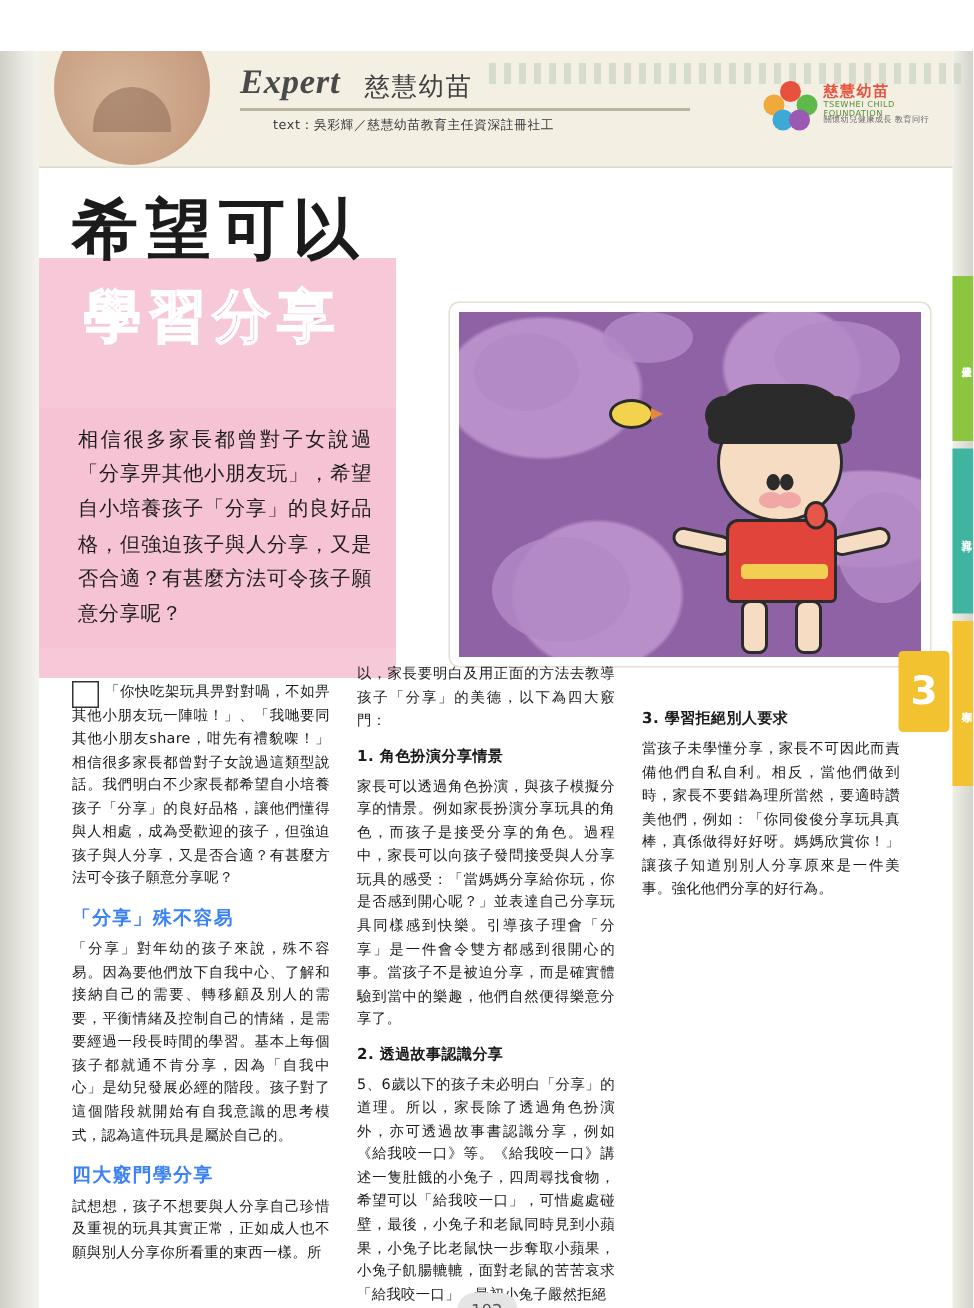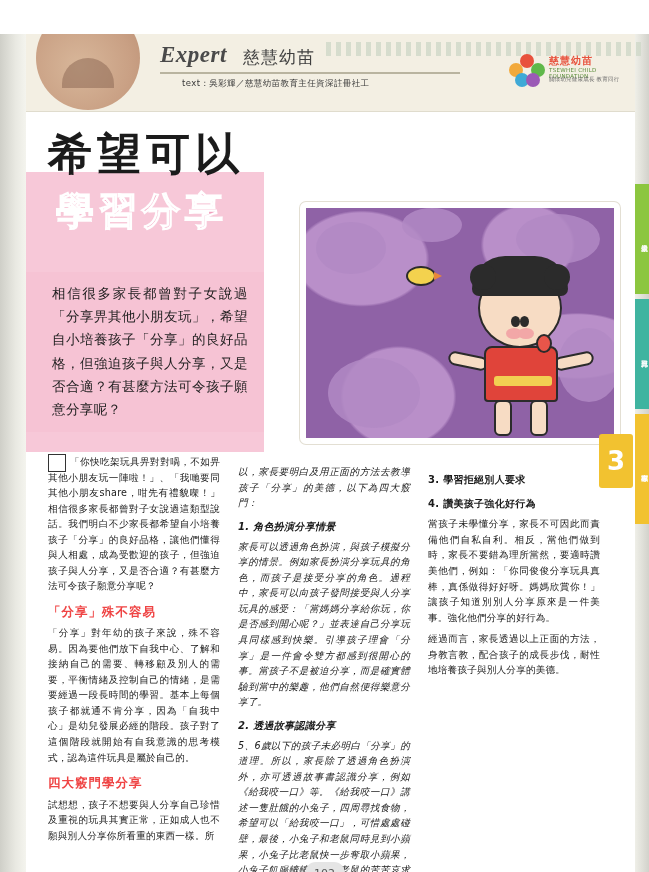--- a/index.html
+++ b/index.html
@@ -188,28 +188,28 @@
     border-left: 8px solid #e8883a; border-top: 4px solid transparent; border-bottom: 4px solid transparent;
   }
   
   .col {
     position: absolute; top: 430px; width: 172px; height: 400px;
     font-size: 9.6px; line-height: 1.62; color: #1a1a1a;
     letter-spacing: .2px; text-align: justify;
   }
   .col p { margin: 0 0 6px 0; }
   .col1 { left: 48px; top: 420px; }
-  .col2 { left: 238px; top: 430px; font-style: italic; }
+  .col2 { left: 238px; top: 408px; }
   .col3 { left: 428px; top: 430px; }
   .dropcap-box {
     position: absolute; left: 48px; top: 420px;
     width: 18px; height: 18px; border: 1.5px solid #333; 
   }
   .sec-head {
-    color: #ef4444; font-weight: bold; font-size: 12.5px;
+    color: #3b82f6; font-weight: bold; font-size: 12.5px;
     letter-spacing: 1px; margin: 9px 0 5px 0; line-height: 1.4;
   }
   .sec-head-sm {
     color: #1a1a1a; font-weight: bold; font-size: 10px;
     letter-spacing: .3px; margin: 8px 0 4px 0;
   }
   
   .tab {
     position: absolute; right: 0; width: 14px;
     font-size: 7px; color: #fff; text-align: center;
@@ -316,23 +316,21 @@
   <div class="col col2">
     <p>以，家長要明白及用正面的方法去教導孩子「分享」的美德，以下為四大竅門：</p>
     <div class="sec-head-sm">1. 角色扮演分享情景</div>
     <p>家長可以透過角色扮演，與孩子模擬分享的情景。例如家長扮演分享玩具的角色，而孩子是接受分享的角色。過程中，家長可以向孩子發問接受與人分享玩具的感受：「當媽媽分享給你玩，你是否感到開心呢？」並表達自己分享玩具同樣感到快樂。引導孩子理會「分享」是一件會令雙方都感到很開心的事。當孩子不是被迫分享，而是確實體驗到當中的樂趣，他們自然便得樂意分享了。</p>
     <div class="sec-head-sm">2. 透過故事認識分享</div>
     <p>5、6歲以下的孩子未必明白「分享」的道理。所以，家長除了透過角色扮演外，亦可透過故事書認識分享，例如《給我咬一口》等。《給我咬一口》講述一隻肚餓的小兔子，四周尋找食物，希望可以「給我咬一口」，可惜處處碰壁，最後，小兔子和老鼠同時見到小蘋果，小兔子比老鼠快一步奪取小蘋果，小兔子飢腸轆轆，面對老鼠的苦苦哀求「給我咬一口」，最初小兔子嚴然拒絕</p>
   </div>
 
   <div class="col col3">
     <div class="sec-head-sm">3. 學習拒絕別人要求</div>
-    <div class="sec-head-sm">4. 讚美孩子強化好行為</div>
     <p>當孩子未學懂分享，家長不可因此而責備他們自私自利。相反，當他們做到時，家長不要錯為理所當然，要適時讚美他們，例如：「你同俊俊分享玩具真棒，真係做得好好呀。媽媽欣賞你！」讓孩子知道別別人分享原來是一件美事。強化他們分享的好行為。</p>
-    <p>經過而言，家長透過以上正面的方法，身教言教，配合孩子的成長步伐，耐性地培養孩子與別人分享的美德。</p>
   </div>
 
   <div class="tab tab-green">親子健康</div>
   <div class="tab tab-teal">育兒資訊</div>
   <div class="tab tab-yellow">專家專欄</div>
   <div class="side-badge">3</div>
 
   <div class="scan-bottom-edge"></div>
   <div class="page-num">102</div>
 </div>

